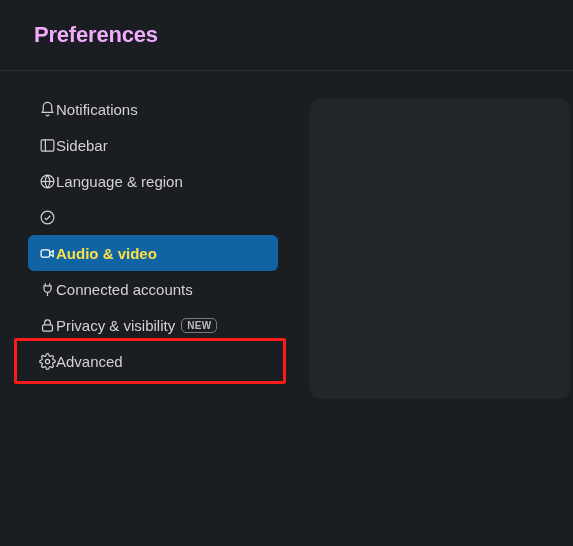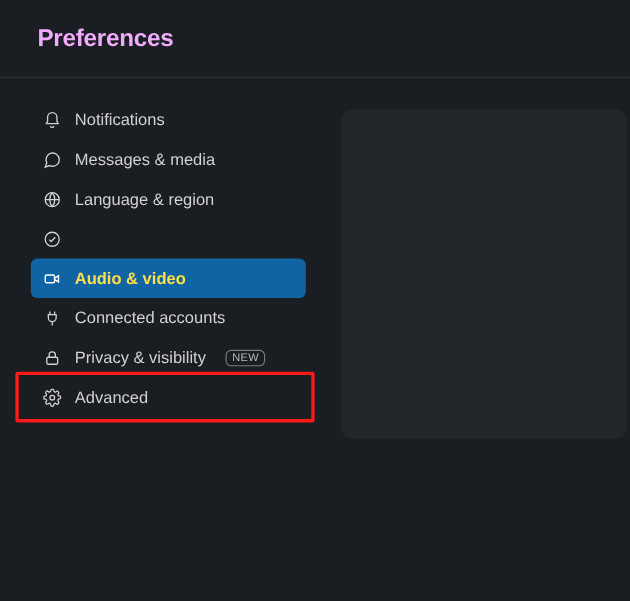--- a/index.html
+++ b/index.html
@@ -52,21 +52,20 @@
   }
   .nav-item {
     display: flex;
     align-items: center;
     height: 36px;
     padding: 0 10px;
     border-radius: 6px;
     color: #d1d2d3;
     font-size: 15px;
     cursor: pointer;
-    gap: 12px;
     margin-bottom: 0px;
   }
   .nav-item .icon {
     width: 18px;
     height: 18px;
     flex-shrink: 0;
     display: flex;
     align-items: center;
     justify-content: center;
     color: #d1d2d3;
@@ -87,21 +86,21 @@
     height: 46px;
     border-radius: 2px;
   }
   .badge {
     display: inline-flex;
     align-items: center;
     justify-content: center;
     border: 1px solid #7a7c80;
     color: #b9bbbe;
     font-size: 10px;
-    font-weight: 400;
+    font-weight: 700;
     padding: 1px 5px;
     border-radius: 5px;
     margin-left: 6px;
     letter-spacing: 0.3px;
     text-align: right;
   }
   svg { display: block; }
 </style>
 </head>
 <body>
@@ -117,30 +116,31 @@
     <div class="nav-item">
       <span class="icon">
         <svg viewBox="0 0 24 24" width="17" height="17" fill="none" stroke="currentColor" stroke-width="1.7">
             <path d="M6 8a6 6 0 0 1 12 0v5l1.5 3h-15L6 13V8z"></path>
             <path d="M10 19a2 2 0 0 0 4 0"></path>
           </svg>
       </span>
       <span>Notifications</span>
     </div>
 
-
-
-    <div class="nav-item">
-      <span class="icon">
-        <svg viewBox="0 0 24 24" width="17" height="17" fill="none" stroke="currentColor" stroke-width="1.7">
-            <path d="M21 11.5a8.38 8.38 0 0 1-8.5 8.5 8.5 8.5 0 0 1-3.9-.95L3 21l1.95-5.6A8.5 8.5 0 1 1 21 11.5z"></path>
-          </svg>
-      </span>
-      <span>Messages &amp; media</span>
-    </div>
+    <div class="nav-item">
+      <span class="icon">
+        <svg viewBox="0 0 24 24" width="17" height="17" fill="none" stroke="currentColor" stroke-width="1.7">
+            <rect x="3" y="4" width="18" height="16" rx="2"></rect>
+            <line x1="9" y1="4" x2="9" y2="20"></line>
+          </svg>
+      </span>
+      <span>Sidebar</span>
+    </div>
+
+
 
     <div class="nav-item">
       <span class="icon">
         <svg viewBox="0 0 24 24" width="17" height="17" fill="none" stroke="currentColor" stroke-width="1.7">
             <circle cx="12" cy="12" r="9"></circle>
             <line x1="3" y1="12" x2="21" y2="12"></line>
             <path d="M12 3a14 14 0 0 1 0 18M12 3a14 14 0 0 0 0 18"></path>
           </svg>
       </span>
       <span>Language &amp; region</span>

